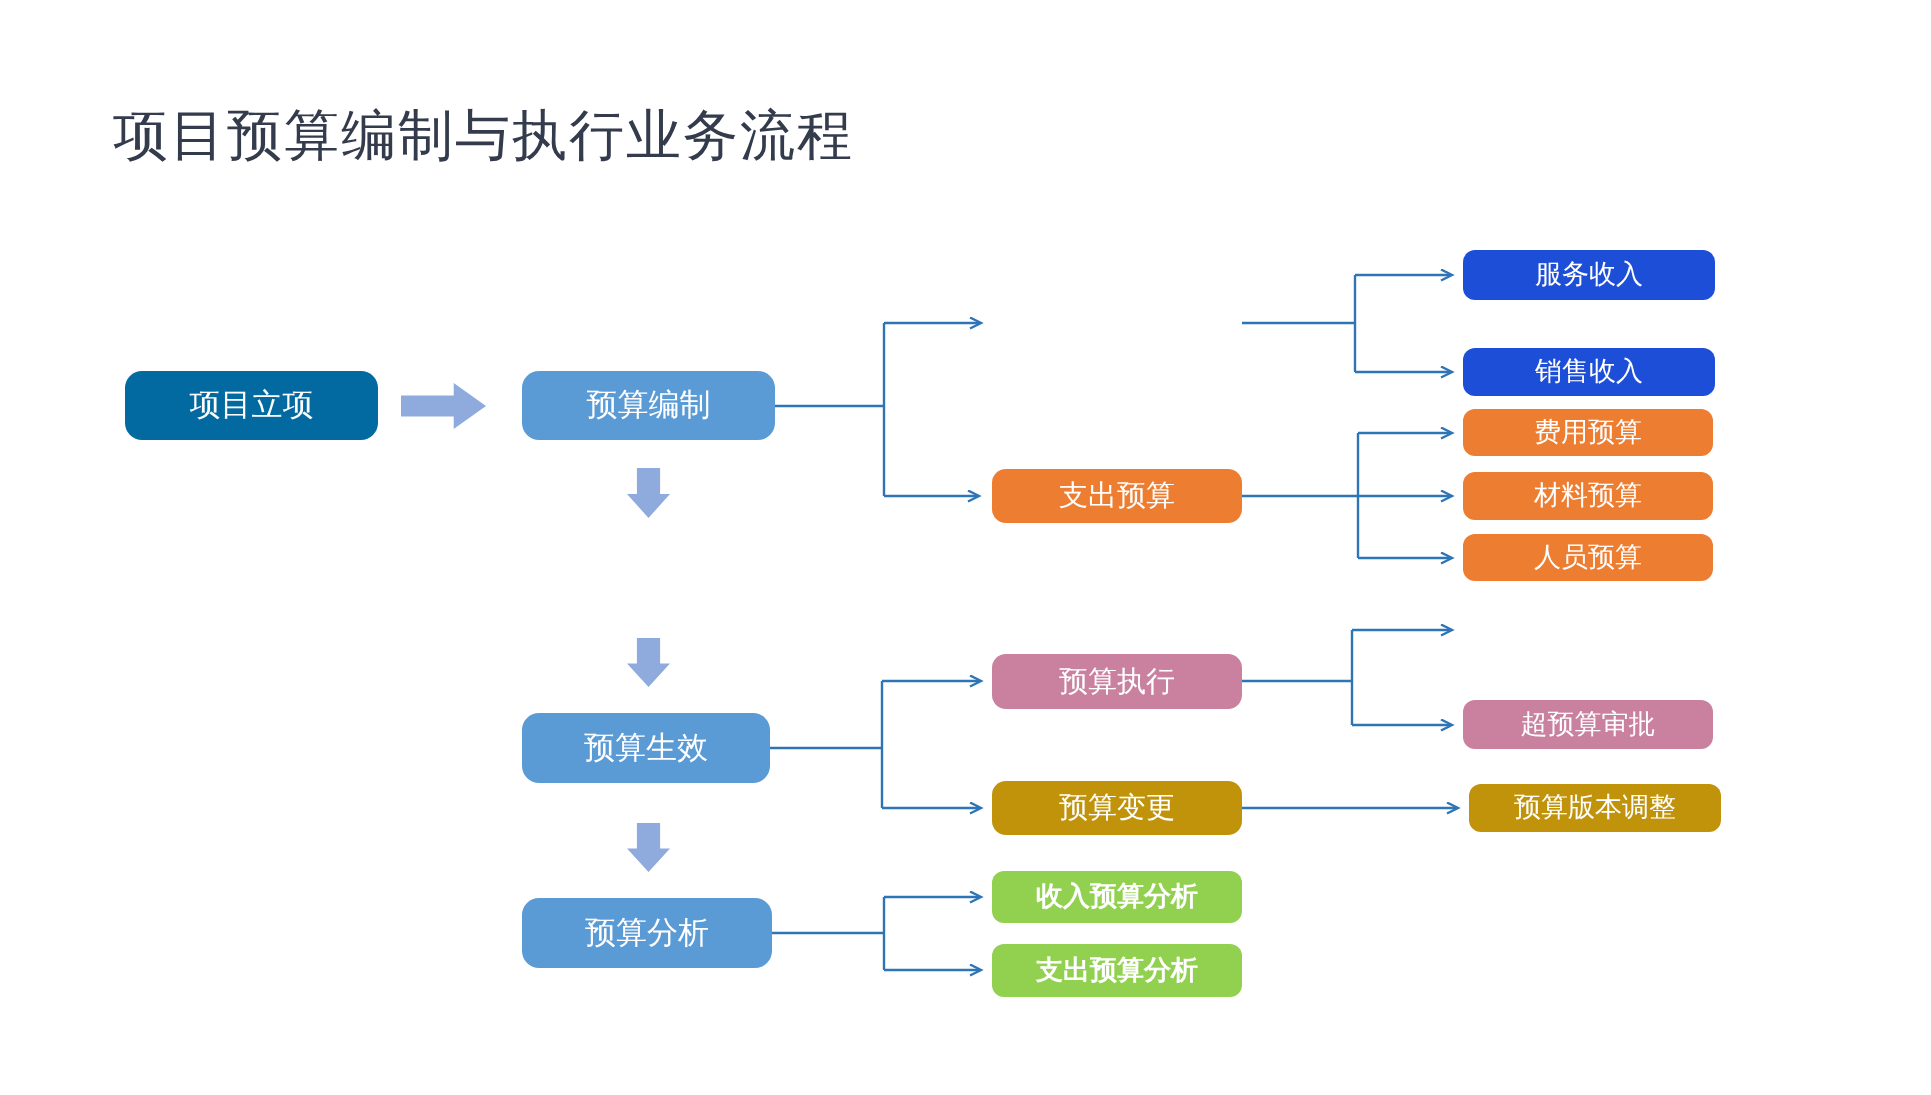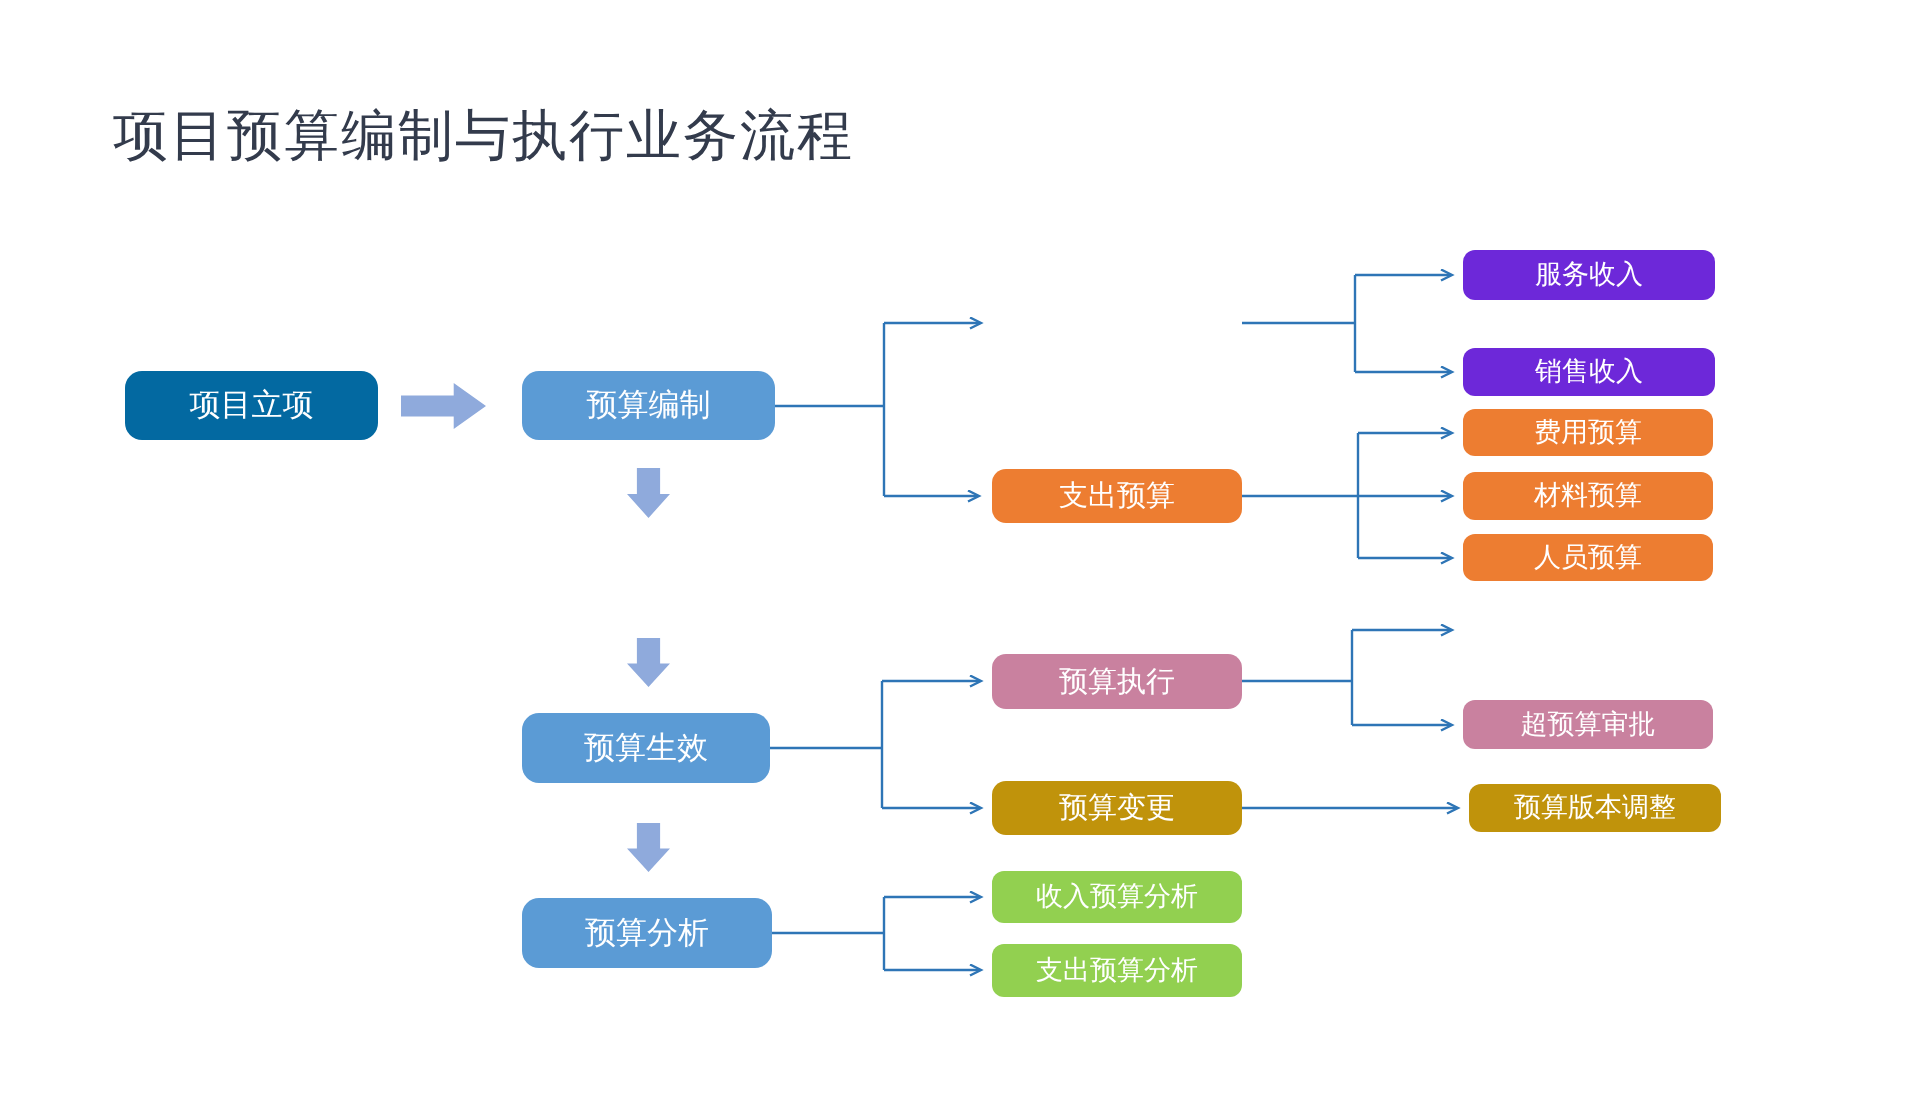--- a/index.html
+++ b/index.html
@@ -14,25 +14,25 @@
   }
   .node{
     position:absolute;display:flex;align-items:center;justify-content:center;
     color:#ffffff;border-radius:15px;text-align:center;line-height:1.1;
   }
   .lv1{font-size:31px;border-radius:17px;}
   .lv2{font-size:29px;border-radius:14px;}
   .lv3{font-size:27px;border-radius:12px;}
   .green  {background:#0369a1;}
   .blue   {background:#5B9BD5;}
-  .cyan   {background:#6d28d9;}
+  .cyan   {background:#1d4ed8;}
   .orange {background:#ED7D31;}
   .pink   {background:#C9819F;}
   .gold   {background:#C0930B;}
-  .lime   {background:#92D050;}
+  .lime   {background:#92D050;font-weight:bold;}
   .block-arrow{position:absolute;background:#8FAADC;}
   .arrow-right{clip-path:polygon(0 27%,62% 27%,62% 0,100% 50%,62% 100%,62% 73%,0 73%);}
   .arrow-down{clip-path:polygon(23% 0,77% 0,77% 52%,100% 52%,50% 100%,0 52%,23% 52%);}
   svg.connectors{position:absolute;left:0;top:0;}
 </style>
 </head>
 <body>
 
 <div class="canvas">
 

